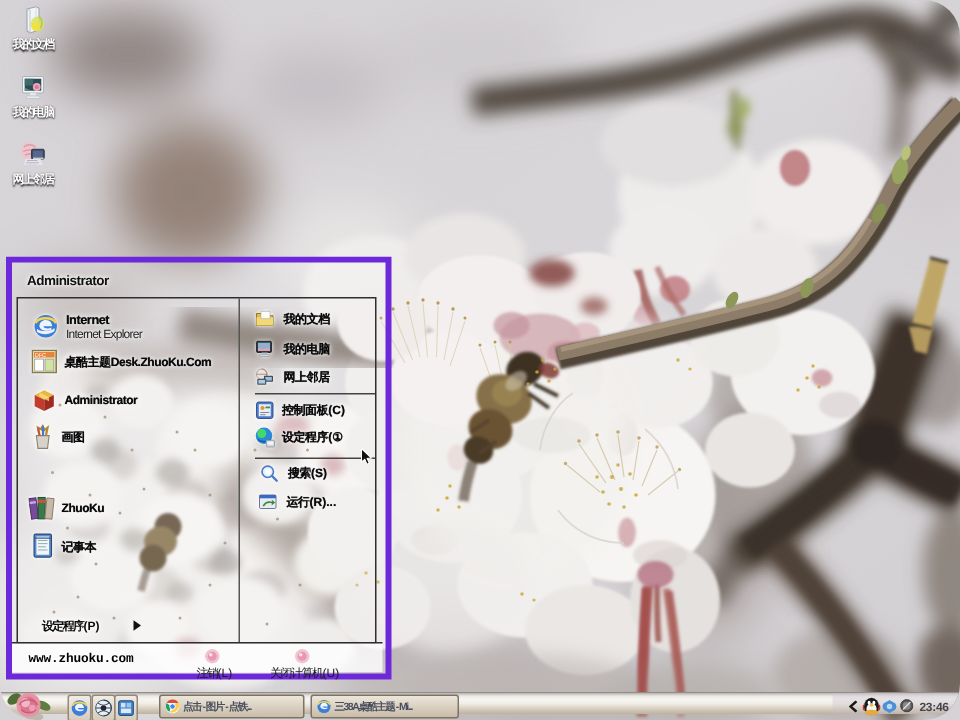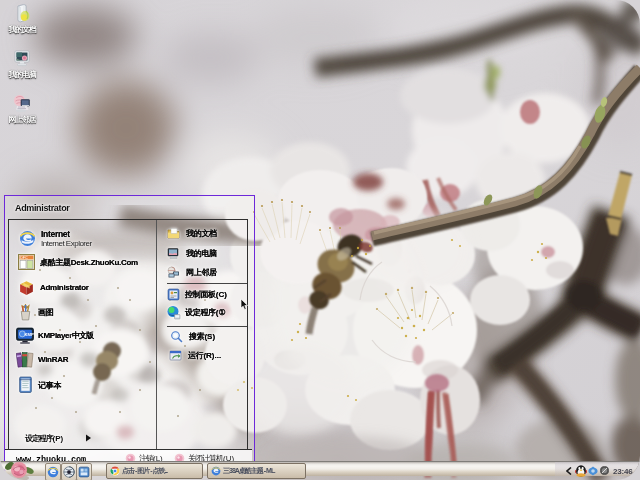--- a/index.html
+++ b/index.html
@@ -1,31 +1,31 @@
 <!DOCTYPE html>
 <html><head><meta charset="utf-8"><style>
 html,body{margin:0;padding:0;width:640px;height:480px;overflow:hidden;background:#d6d3d6;
 font-family:"Liberation Sans",sans-serif;}
 #scr{position:relative;width:640px;height:480px;overflow:hidden;border-radius:24px;}
 #bg{position:absolute;left:0;top:0;z-index:0;}
 .dicon{position:absolute;z-index:2;width:44px;text-align:center;}
 .dlab{color:#fff;font-weight:bold;font-size:8px;line-height:8px;margin-top:2px;text-shadow:0 1px 1.2px rgba(30,30,30,0.95),0 0 1px rgba(60,60,60,0.8);letter-spacing:-1.2px;}
-#menu{position:absolute;z-index:5;left:4px;top:195px;width:249px;height:274px;
-background:rgba(255,255,255,0.17);border:1px solid #6d28d9;}
+#menu{position:absolute;z-index:5;left:4px;top:171px;width:249px;height:274px;
+background:rgba(255,255,255,0.17);border:4px solid #6d28d9;}
 #adm{position:absolute;left:10px;top:7px;font-size:9px;font-weight:bold;color:#101010;letter-spacing:-0.35px;text-shadow:0 0 2.5px #fff,0 0 4px rgba(255,255,255,0.85);}
 #inner{position:absolute;left:3px;top:23px;width:238px;height:229px;border:1px solid #2e2e2e;background:rgba(255,255,255,0.04);}
 #coldiv{position:absolute;left:147px;top:0;width:1px;height:229px;background:#555;}
 .mi{position:absolute;display:flex;align-items:center;}.mi svg{filter:drop-shadow(0 0 1.5px rgba(255,255,255,0.95));}
 .mi .t{font-size:8px;font-weight:bold;color:#0a0a0a;letter-spacing:-0.3px;white-space:nowrap;text-shadow:0 0 0.5px #333,0 0 2.5px #fff,0 0 4px rgba(255,255,255,0.9);}
 .mi .t2{font-size:8px;color:#222;letter-spacing:-0.5px;text-shadow:0 0 2.5px #fff,0 0 4px rgba(255,255,255,0.9);}
 .sep{position:absolute;left:158px;width:80px;height:1px;background:#444;}
 #allprog{position:absolute;left:16px;top:213px;font-size:8px;font-weight:bold;color:#0a0a0a;text-shadow:0 0 2.5px #fff,0 0 4px rgba(255,255,255,0.9);}
 #mbot{position:absolute;left:0px;top:253px;width:247px;height:19px;background:rgba(255,255,255,0.78);border-top:1px solid #2e2e2e;}
 #zk{position:absolute;left:11px;top:5px;font-family:"Liberation Mono",monospace;font-weight:bold;font-size:8.5px;color:#000;letter-spacing:-0.1px;}
-.pbtn{position:absolute;top:3px;display:flex;align-items:center;font-size:8px;color:#1a1a1a;letter-spacing:-0.5px;}
+.pbtn{position:absolute;top:3px;display:flex;align-items:center;font-size:8px;color:#1a1a1a;letter-spacing:-0.5px;flex-direction:column;}
 #bar{position:absolute;z-index:6;left:0;top:461px;width:640px;height:15px;
 background:linear-gradient(#4a4a48 0,#b5b0ab 1px,#ebe9e5 3px,#f7f5f2 5px,#f1eee8 8px,#dcd3c5 11px,#bdb1a0 15px,#978d7f 17px,#716a60 19px);padding-left:24px;}
 .ql{position:absolute;top:2px;width:14px;height:16px;background:linear-gradient(#f0ece4,#d6ccbc);border:1px solid #948878;border-radius:2px;}
 .tbtn{position:absolute;top:2px;height:14px;background:linear-gradient(#ece6da,#c9bca9);border:1px solid #7d7264;border-radius:2px;display:flex;align-items:center;font-size:7.5px;font-weight:bold;color:#4a4f5e;overflow:hidden;white-space:nowrap;}
 #clock{position:absolute;left:613px;top:6px;font-size:8px;font-weight:bold;color:#45454f;letter-spacing:-0.2px;}
 .cjs{letter-spacing:-1px;}
 </style></head>
 <body>
 <div id="scr">
 <svg id="bg" width="640" height="480" xmlns="http://www.w3.org/2000/svg">
@@ -445,40 +445,29 @@
   </div>
   <div class="mi" style="left:8px;top:84px;">
    <svg width="17" height="17" viewBox="0 0 16 16">
     <path d="M4,7 L12,7 L11,15 L5,15 Z" fill="#d8d2c8" stroke="#8a8478" stroke-width="0.7"></path>
     <path d="M6,7 L5,2 L7,3 L8,1 L9,3.5 L11,2 L10,7" fill="none" stroke="#b08a3a" stroke-width="1.4"></path>
     <path d="M8,1 L8.2,7" stroke="#4a76c8" stroke-width="1.4"></path>
     <path d="M5,2 L6,7" stroke="#c8543a" stroke-width="1.2"></path>
    </svg>
    <div class="t cjs" style="margin-left:4px;">画图</div>
   </div>
-  <div class="mi" style="left:7px;top:107px;">
-   <svg width="18" height="17" viewBox="0 0 17 16">
-    <rect x="0.5" y="1" width="16" height="11.5" rx="1.5" fill="#1a2a3a" stroke="#0a1520" stroke-width="0.8"></rect>
-    <rect x="2" y="2.5" width="13" height="8.5" rx="1" fill="#2a6ad8"></rect>
-    <circle cx="6" cy="6.5" r="2.8" fill="#4a8ae8" stroke="#cde" stroke-width="0.6"></circle>
-    <text x="8" y="8.5" font-size="4" fill="#fff" font-family="Liberation Sans" font-weight="bold">KMP</text>
-    <rect x="6" y="13" width="5" height="1.5" fill="#223"></rect>
-    <rect x="4" y="14.5" width="9" height="1.2" fill="#334"></rect>
-   </svg>
-   <div class="t" style="margin-left:4px;">KMPlayer<span class="cjs">中文版</span></div>
-  </div>
   <div class="mi" style="left:7px;top:131px;">
    <svg width="18" height="17" viewBox="0 0 17 16">
     <rect x="1" y="2" width="4.5" height="13" fill="#7a4a9a" stroke="#4a2a60" stroke-width="0.6" transform="rotate(-8 3 8)"></rect>
     <rect x="6" y="1.5" width="4.5" height="13.5" fill="#3a7a4a" stroke="#1a4a2a" stroke-width="0.6"></rect>
     <rect x="11" y="2" width="4.5" height="13" fill="#c8b8a8" stroke="#8a7a6a" stroke-width="0.6" transform="rotate(6 13 8)"></rect>
     <rect x="6" y="3" width="4.5" height="2" fill="#d84a3a"></rect>
     <rect x="1.2" y="4" width="4" height="1.5" fill="#c8a8e8" transform="rotate(-8 3 8)"></rect>
    </svg>
-   <div class="t cjs" style="margin-left:4px;">WinRAR</div>
+   <div class="t cjs" style="margin-left:4px;">ZhuoKu</div>
   </div>
   <div class="mi" style="left:8px;top:156px;">
    <svg width="17" height="18" viewBox="0 0 16 17">
     <rect x="2.5" y="1" width="11" height="14.5" rx="1" fill="#5a8ac8" stroke="#2a4a7a" stroke-width="0.7"></rect>
     <rect x="4" y="2.5" width="8" height="11.5" fill="#f2f6fa"></rect>
     <path d="M5,5 L11,5 M5,7 L11,7 M5,9 L10,9 M5,11 L11,11" stroke="#8aa" stroke-width="0.6"></path>
     <path d="M2.5,3.5 L13.5,3.5" stroke="#3a5a8a" stroke-width="0.8"></path>
    </svg>
    <div class="t cjs" style="margin-left:4px;">记事本</div>
   </div>

